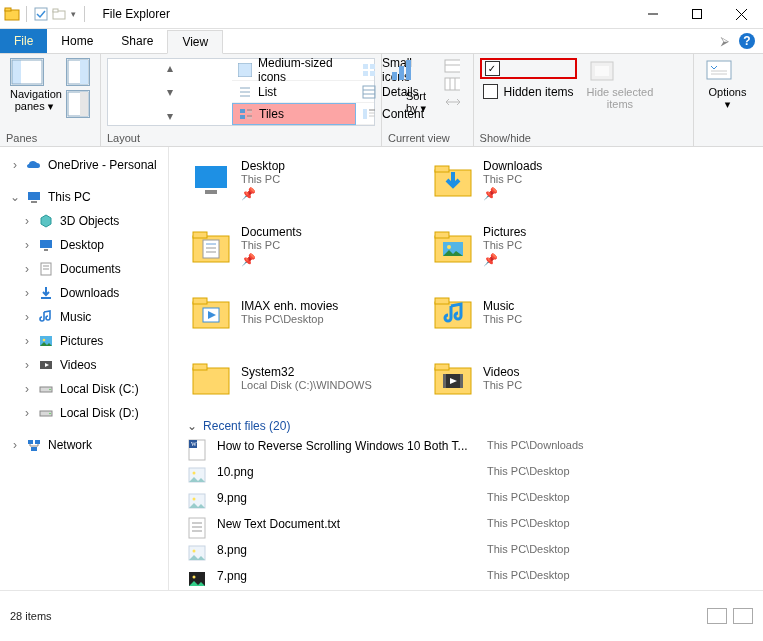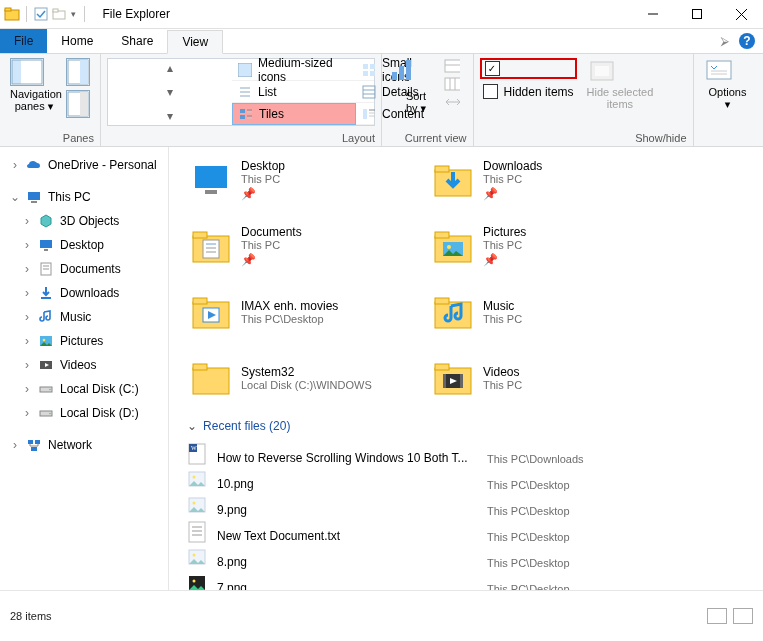--- a/index.html
+++ b/index.html
@@ -3,29 +3,29 @@
 <meta charset="utf-8">
 <style>
 html,body{margin:0;padding:0;font-family:"Segoe UI",Tahoma,sans-serif;font-size:12px;color:#000;background:#fff;width:763px;height:641px;overflow:hidden;position:relative}
 .titlebar{height:28px;display:flex;align-items:center;border-bottom:1px solid #e0e0e0}
 .titlebar .sysiconbar{display:flex;align-items:center;padding:0 4px;gap:2px}
 .titlebar .sysiconbar .sep{width:1px;height:16px;background:#ccc;margin:0 4px}
 .titlebar .title{padding-left:10px}
 .titlebar .wc{margin-left:auto;display:flex}
 .titlebar .wc .wcbtn{width:44px;height:28px;display:flex;align-items:center;justify-content:center}
 .menubar{height:24px;display:flex;align-items:stretch;border-bottom:1px solid #dadada}
-.menubar .filebtn{background:#1979ca;color:#0f172a;padding:0 14px;display:flex;align-items:center}
+.menubar .filebtn{background:#1979ca;color:#fef9c3;padding:0 14px;display:flex;align-items:center}
 .menubar .mitem{padding:0 14px;display:flex;align-items:center}
 .menubar .mitem.active{background:#f5f6f7;border:1px solid #dadada;border-bottom:1px solid #f5f6f7;position:relative;top:1px}
 .menubar .right{margin-left:auto;display:flex;align-items:center;padding-right:8px;gap:10px}
 .helpicon{width:16px;height:16px;border-radius:50%;background:#1a74ce;color:#fff;display:flex;align-items:center;justify-content:center;font-weight:bold;font-size:12px}
 .ribbon{height:92px;background:#f5f6f7;border-bottom:1px solid #dadada;display:flex}
 .rg{border-right:1px solid #dadada;display:flex;flex-direction:column;padding:2px 6px 0 6px}
 .rg .rgbody{flex:1;display:flex;align-items:flex-start}
-.rg .rglabel{text-align:right;font-size:11px;color:#555;padding:2px 0 2px}
+.rg .rglabel{text-align:left;font-size:11px;color:#555;padding:2px 0 2px}
 .vbtn{display:flex;flex-direction:column;justify-content:center;padding:2px 4px;min-width:48px}
 .vbtn .vcap{text-align:center;font-size:11px;line-height:12px;margin-top:2px}
 .iconbox{width:32px;height:26px;border:1px solid #8aa9c2;background:#fff}
 .iconbox.sm{width:22px;height:26px}
 .layoutgrid{display:grid;grid-template-columns:124px 124px 18px;grid-auto-rows:22px;border:1px solid #cfd6de;background:#fff}
 .lgcell{display:flex;align-items:center;gap:6px;padding:0 6px;border-bottom:1px solid #f0f0f0}
 .lgcell.sel{background:#fca5a5;border:1px solid #7ab6e8}
 .lgarrow{grid-row:1/span 3;display:flex;flex-direction:column;justify-content:space-between;align-items:center;padding:2px 0;color:#666}
 .lgico{width:14px;height:14px;display:inline-block}
 .sortico{width:26px;height:30px}
@@ -45,21 +45,21 @@
 .content{flex:1;overflow:hidden;position:relative;padding-left:18px}
 .tiles{display:flex;flex-wrap:wrap;gap:0 16px;padding-top:0}
 .tile{width:222px;height:62px;display:flex;align-items:center;gap:8px;padding:2px}
 .tile .tico{width:44px;height:44px;display:flex;align-items:center;justify-content:center}
 .tile .tinfo .tnm{color:#000}
 .tile .tinfo .tloc{color:#6d6d6d;font-size:11px}
 .tile .pin{color:#6d6d6d;margin-top:2px;font-size:12px}
 .section{color:#1a51a4;padding:8px 0 6px 0;display:flex;align-items:center;gap:6px}
 .section .caret{color:#555}
 .rfiles{display:flex;flex-direction:column}
-.rfile{display:flex;align-items:flex-end;height:26px;gap:10px}
+.rfile{display:flex;align-items:flex-start;height:26px;gap:10px}
 .rfile .rfico{width:20px;height:22px;display:flex;align-items:center;justify-content:center}
 .rfile .rfname{width:260px;white-space:nowrap;overflow:hidden;text-overflow:ellipsis}
 .rfile .rfloc{color:#6d6d6d;font-size:11px}
 .status{position:absolute;left:0;right:0;bottom:0;height:24px;border-top:1px solid #e6e6e6;display:flex;align-items:center;padding:13px 10px;font-size:11px;color:#222;background:#fff}
 .status .vw{margin-left:auto;display:flex;gap:6px}
 .vw span{width:18px;height:14px;border:1px solid #aaa;display:inline-block}
 svg{display:block}
 </style>
 </head>
 <body>

